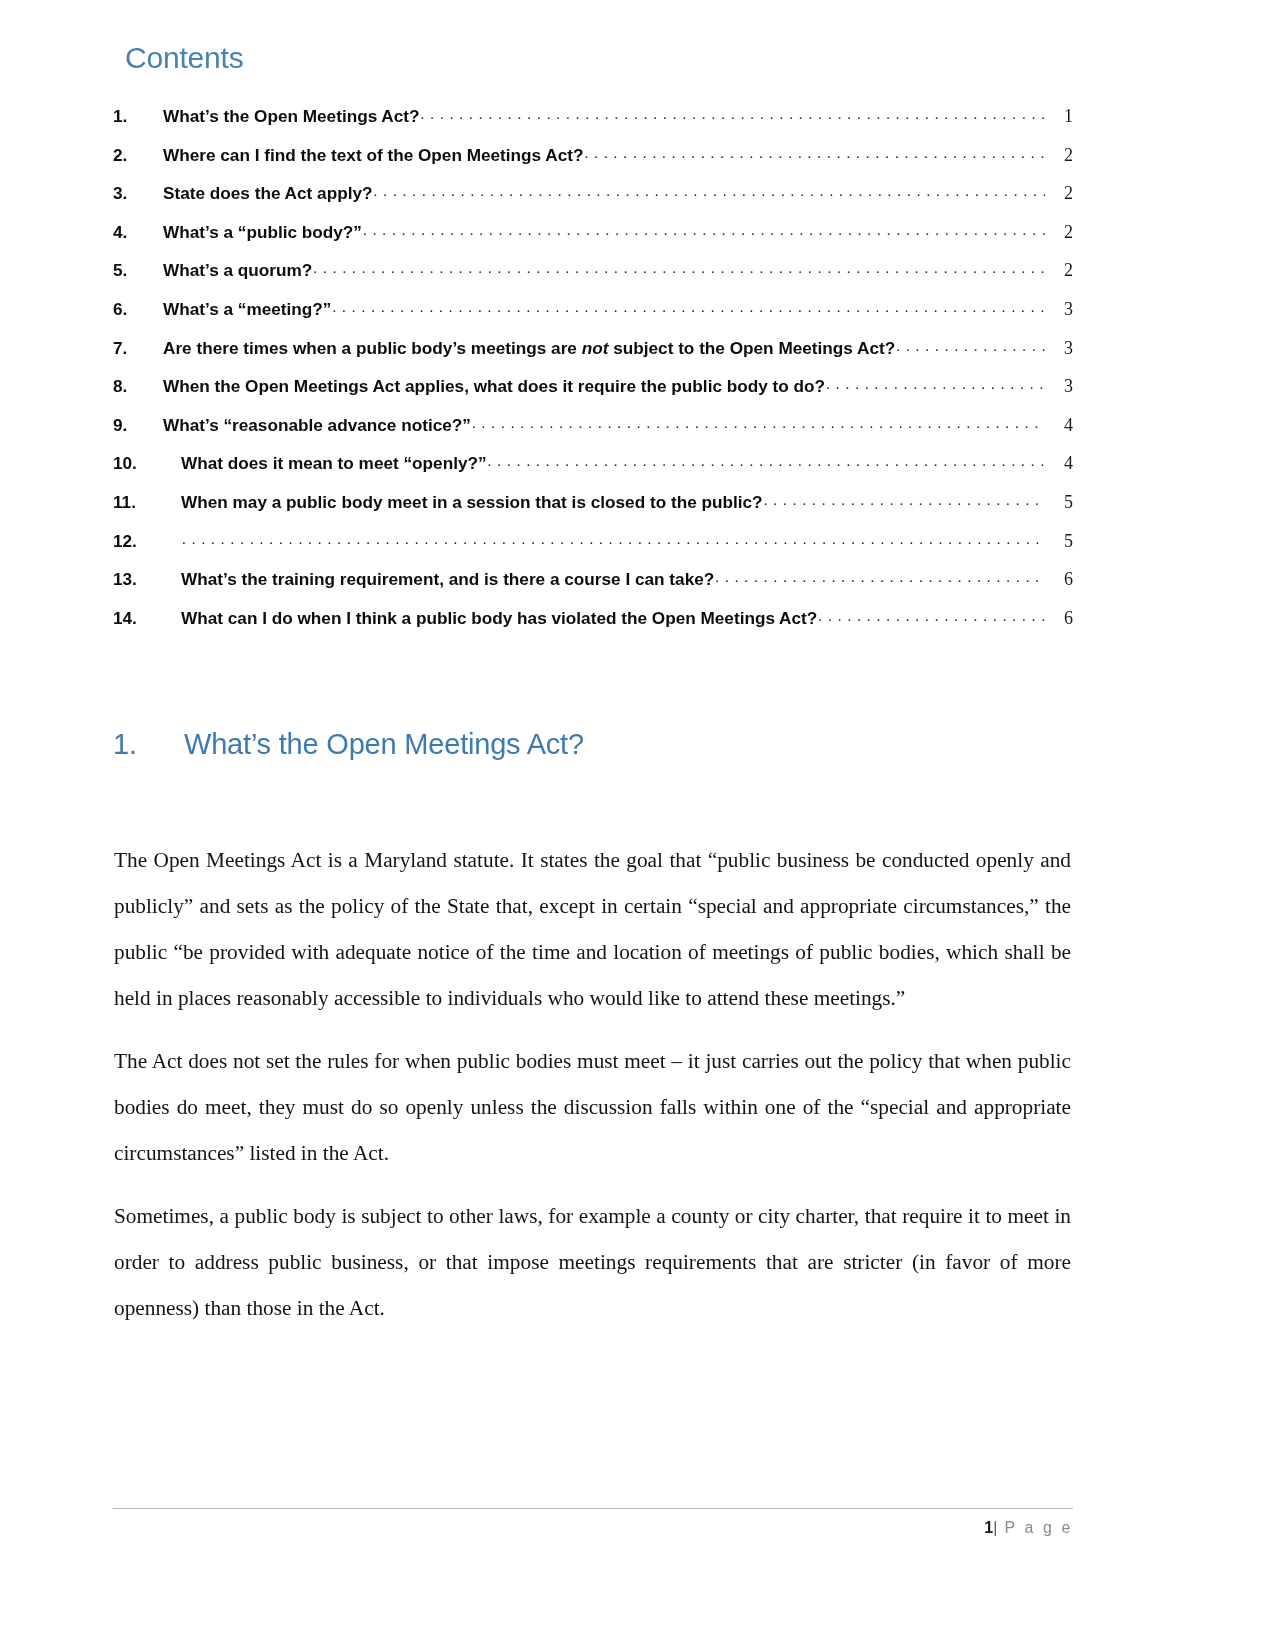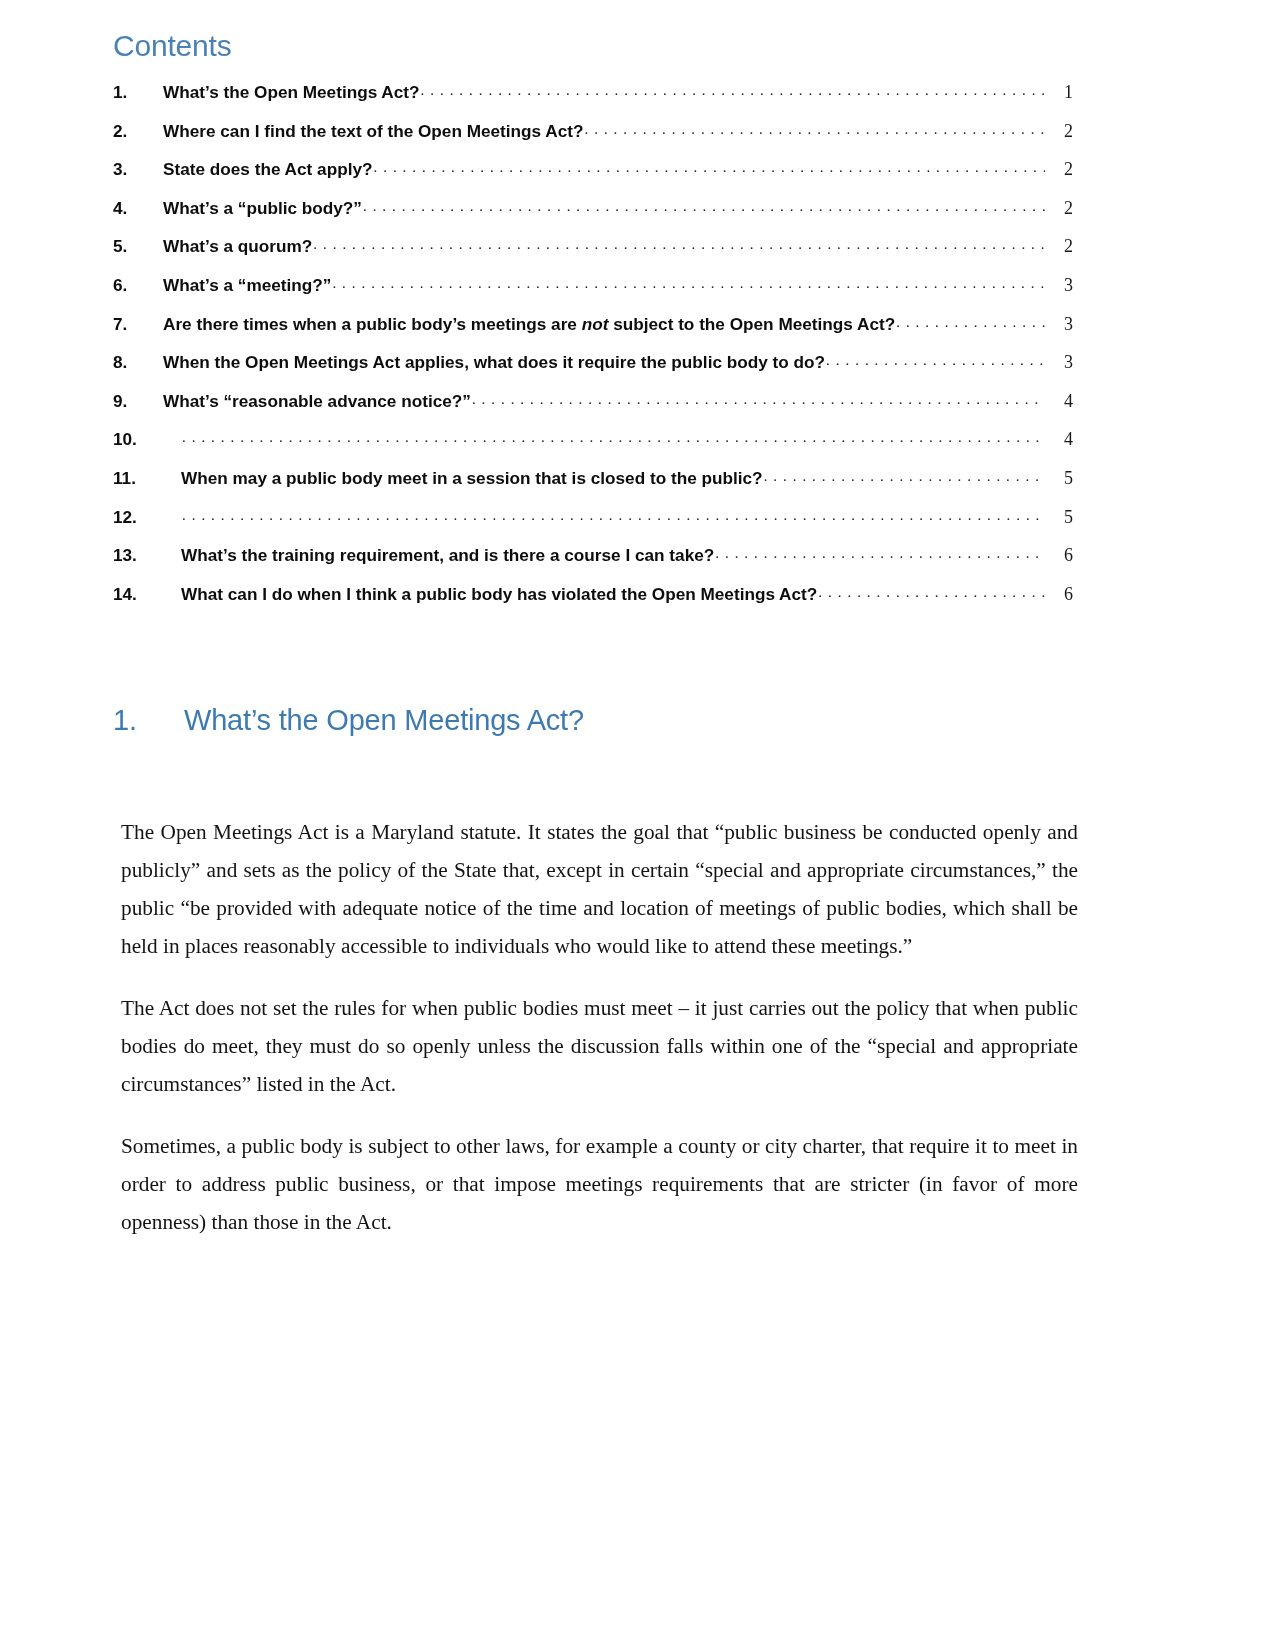--- a/index.html
+++ b/index.html
@@ -39,21 +39,21 @@
     padding-top: 117px;
     line-height: 1.1;
   }
 
   
   .contents-heading {
     font-family: "Liberation Sans", sans-serif;
     font-size: 30px;
     font-weight: normal;
     color: #4a81b4;
-    margin: 0;
+    margin: 12px;
     padding-top: 31px;
     line-height: 1.0;
     letter-spacing: -0.2px;
   }
 
   
   .toc {
     margin: 0;
     padding: 0;
     list-style: none;
@@ -126,25 +126,25 @@
   }
   .section-heading .sec-num {
     width: 71px;
     flex: 0 0 auto;
   }
 
   
   .body-p {
     font-family: "Liberation Serif", serif;
     font-size: 21.3px;
-    line-height: 38px;
+    line-height: 46px;
     color: #141414;
     text-align: justify;
     text-justify: inter-word;
-    margin: 8px;
+    margin: 1px;
     width: 957px;
   }
   .body-p.first { padding-top: 46px; }
   .body-p + .body-p { padding-top: 16px; }
 
   
   .footer {
     position: absolute;
     left: 113px;
     width: 960px;
@@ -232,20 +232,21 @@
           <span class="toc-page">3</span>
         </li>
         <li class="toc-row">
           <span class="toc-num">9.</span>
           <span class="toc-title">What’s “reasonable advance notice?”</span>
           <span class="toc-dots"></span>
           <span class="toc-page">4</span>
         </li>
         <li class="toc-row">
           <span class="toc-num wide">10.</span>
+          <span class="toc-title">What does it mean to meet “openly?”</span>
           <span class="toc-dots"></span>
           <span class="toc-page">4</span>
         </li>
         <li class="toc-row">
           <span class="toc-num wide">11.</span>
           <span class="toc-title">When may a public body meet in a session that is closed to the public?</span>
           <span class="toc-dots"></span>
           <span class="toc-page">5</span>
         </li>
         <li class="toc-row">
@@ -271,13 +272,19 @@
       <span class="sec-num">1.</span>
       <span>What’s the Open Meetings Act?</span>
     </h3>
 
     <p class="body-p first">The Open Meetings Act is a Maryland statute.  It states the goal that “public business be conducted openly and publicly” and sets as the policy of the State that, except in certain “special and appropriate circumstances,” the public “be provided with adequate notice of the time and location of meetings of public bodies, which shall be held in places reasonably accessible to individuals who would like to attend these meetings.”</p>
     <p class="body-p">The Act does not set the rules for when public bodies must meet – it just carries out the policy that when public bodies do meet, they must do so openly unless the discussion falls within one of the “special and appropriate circumstances” listed in the Act.</p>
     <p class="body-p">Sometimes, a public body is subject to other laws, for example a county or city charter, that require it to meet in order to address public business, or that impose meetings requirements that are stricter (in favor of more openness) than those in the Act.</p>
 
   </div>
 
+  <div class="footer">
+    <div class="footer-rule"></div>
+    <div class="footer-text">
+      <span class="pg-num">1</span><span class="bar">|</span> <span>P a g e</span>
+    </div>
+  </div>
 </div>
 
 </body></html>

